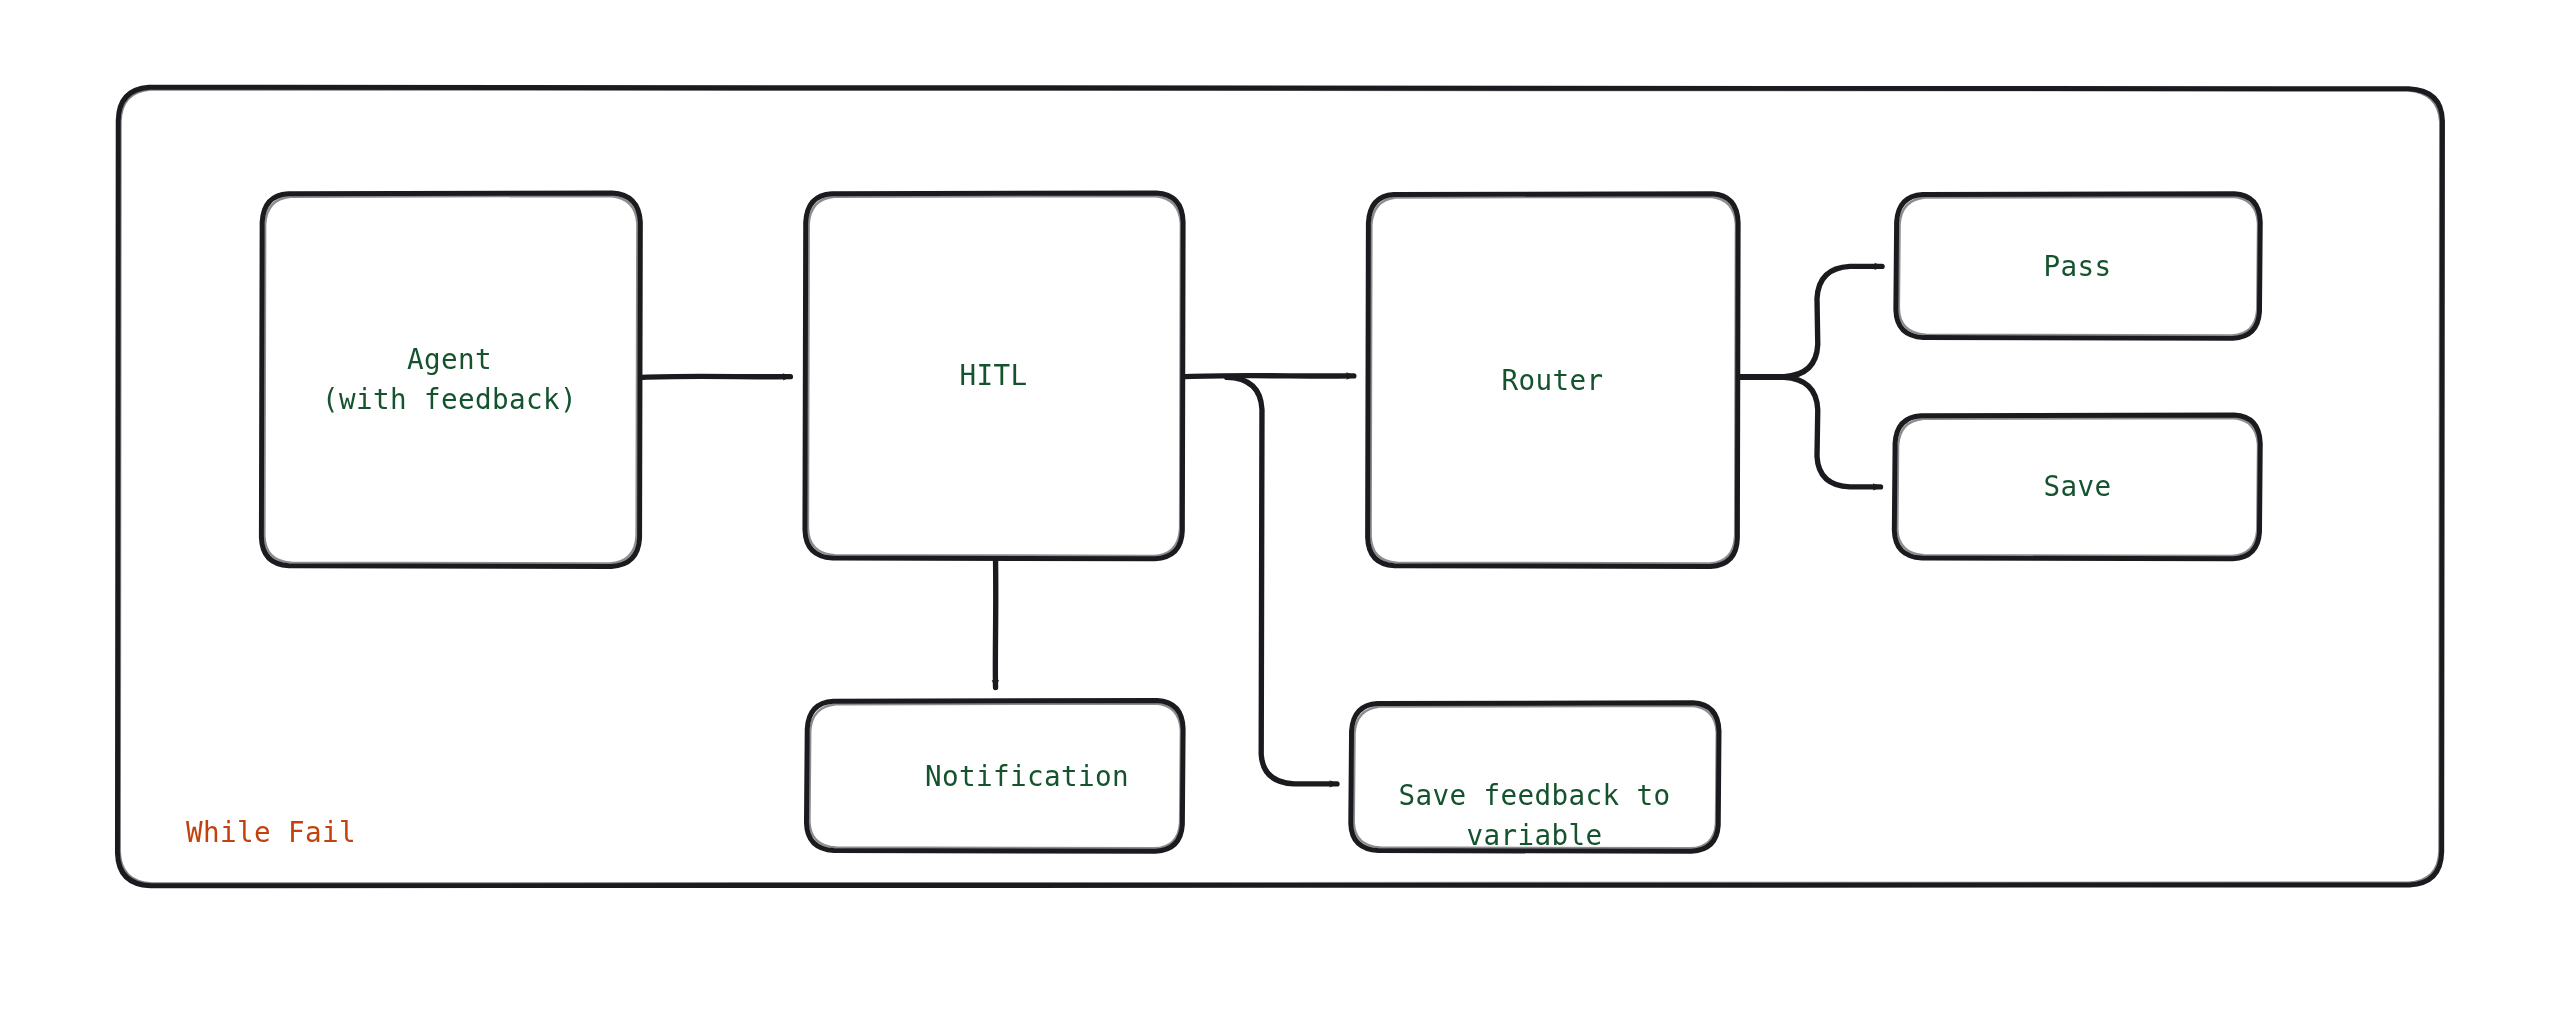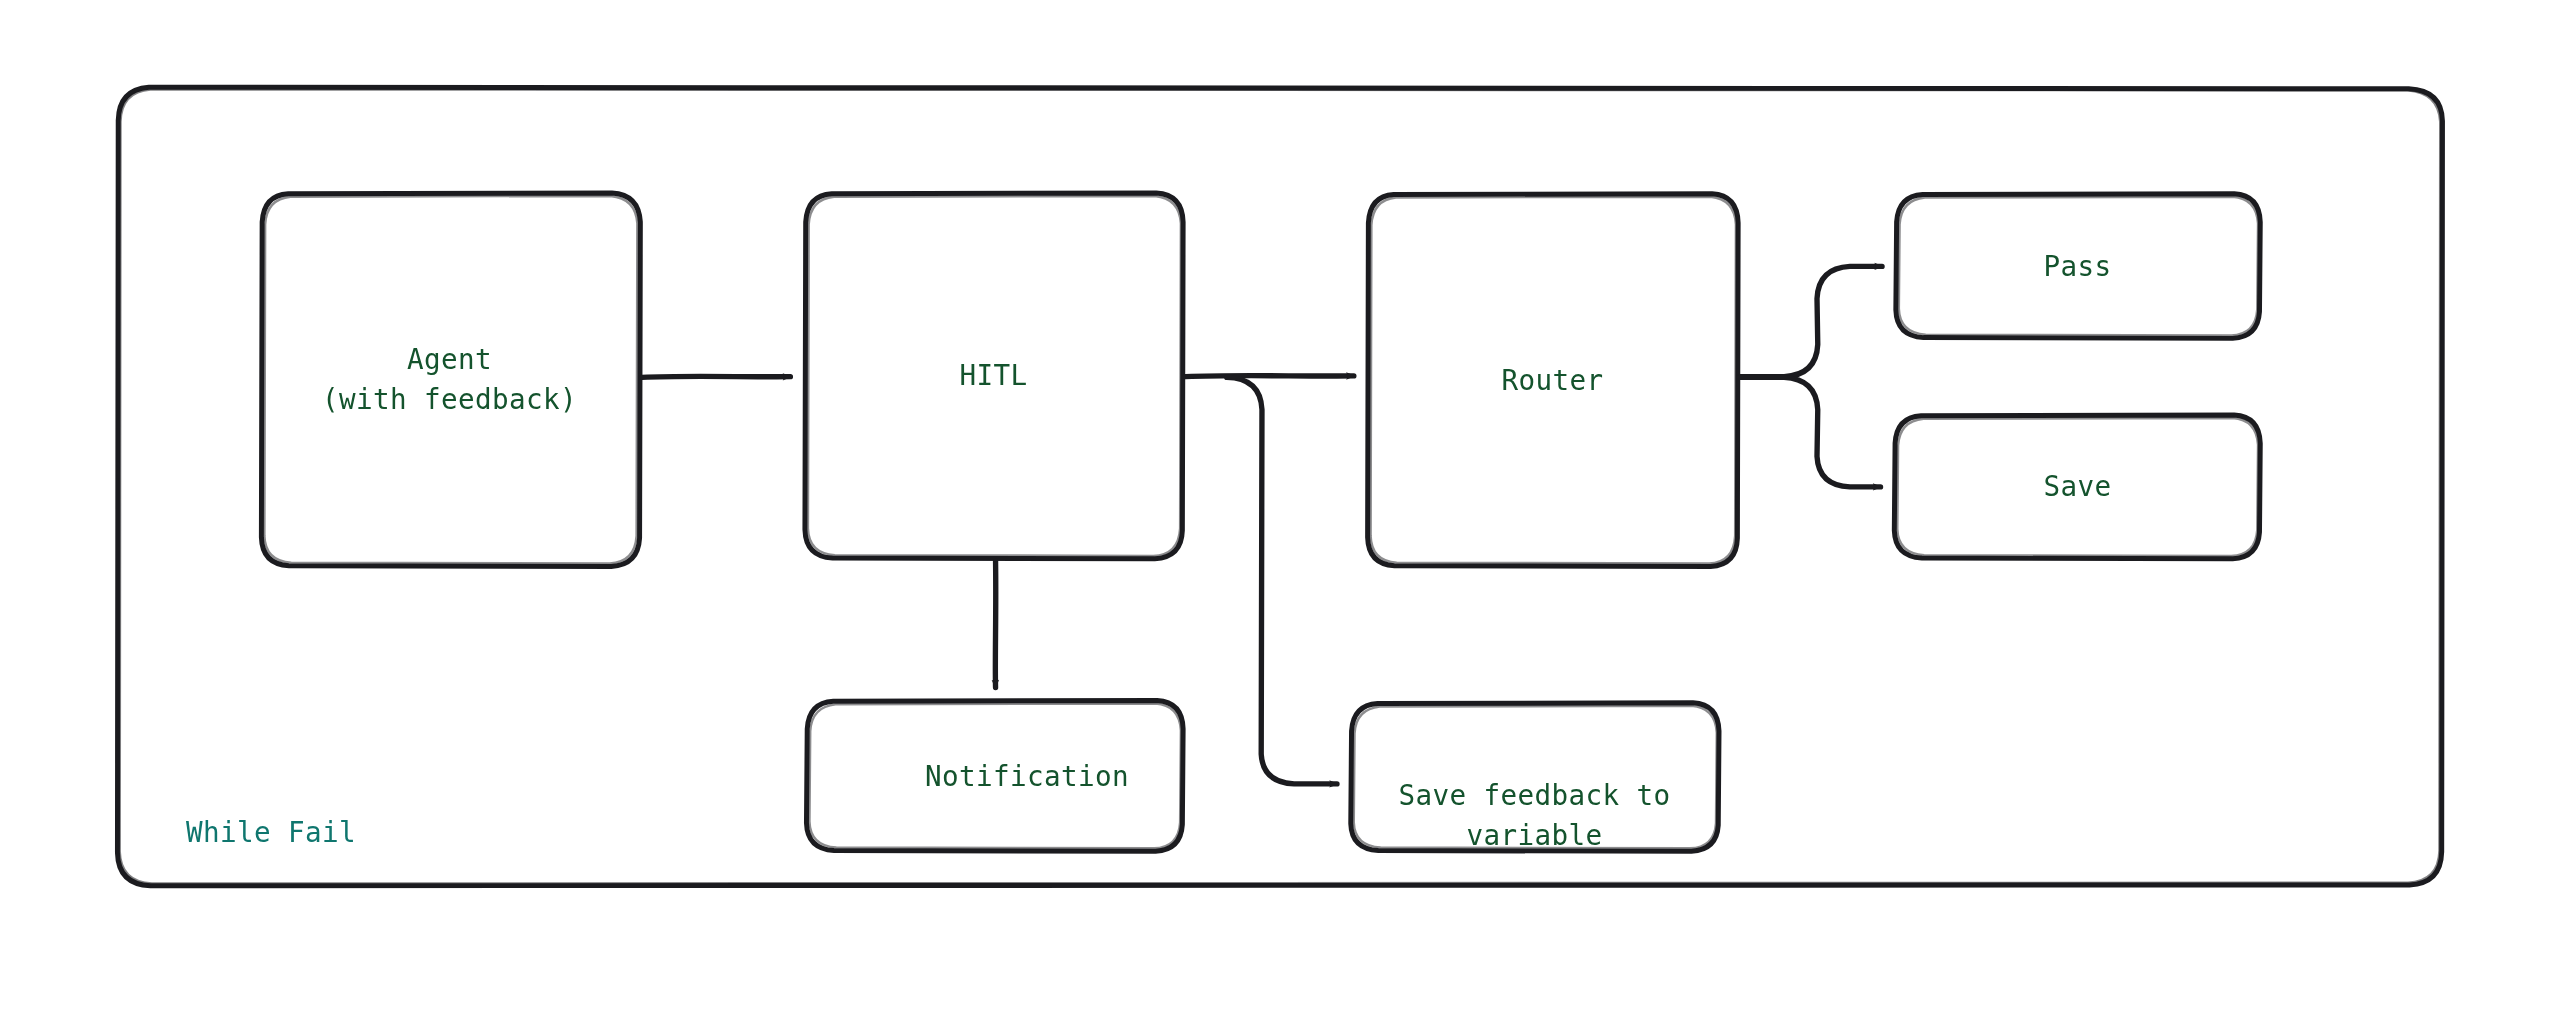--- a/index.html
+++ b/index.html
@@ -31,21 +31,21 @@
     color: #14532d;
     font-family: "DejaVu Sans Mono", "Liberation Mono", monospace;
     font-size: 27.6px;
     line-height: 1.45;
     letter-spacing: 0.4px;
     white-space: pre-line;
     pointer-events: none;
   }
   .group-label {
     position: absolute;
-    color: #0f766e;
+    color: #c2410c;
     font-family: "DejaVu Sans Mono", "Liberation Mono", monospace;
     font-size: 27.6px;
     letter-spacing: 0.4px;
     white-space: nowrap;
   }
 </style>
 </head>
 <body>
 
 <div id="stage">

